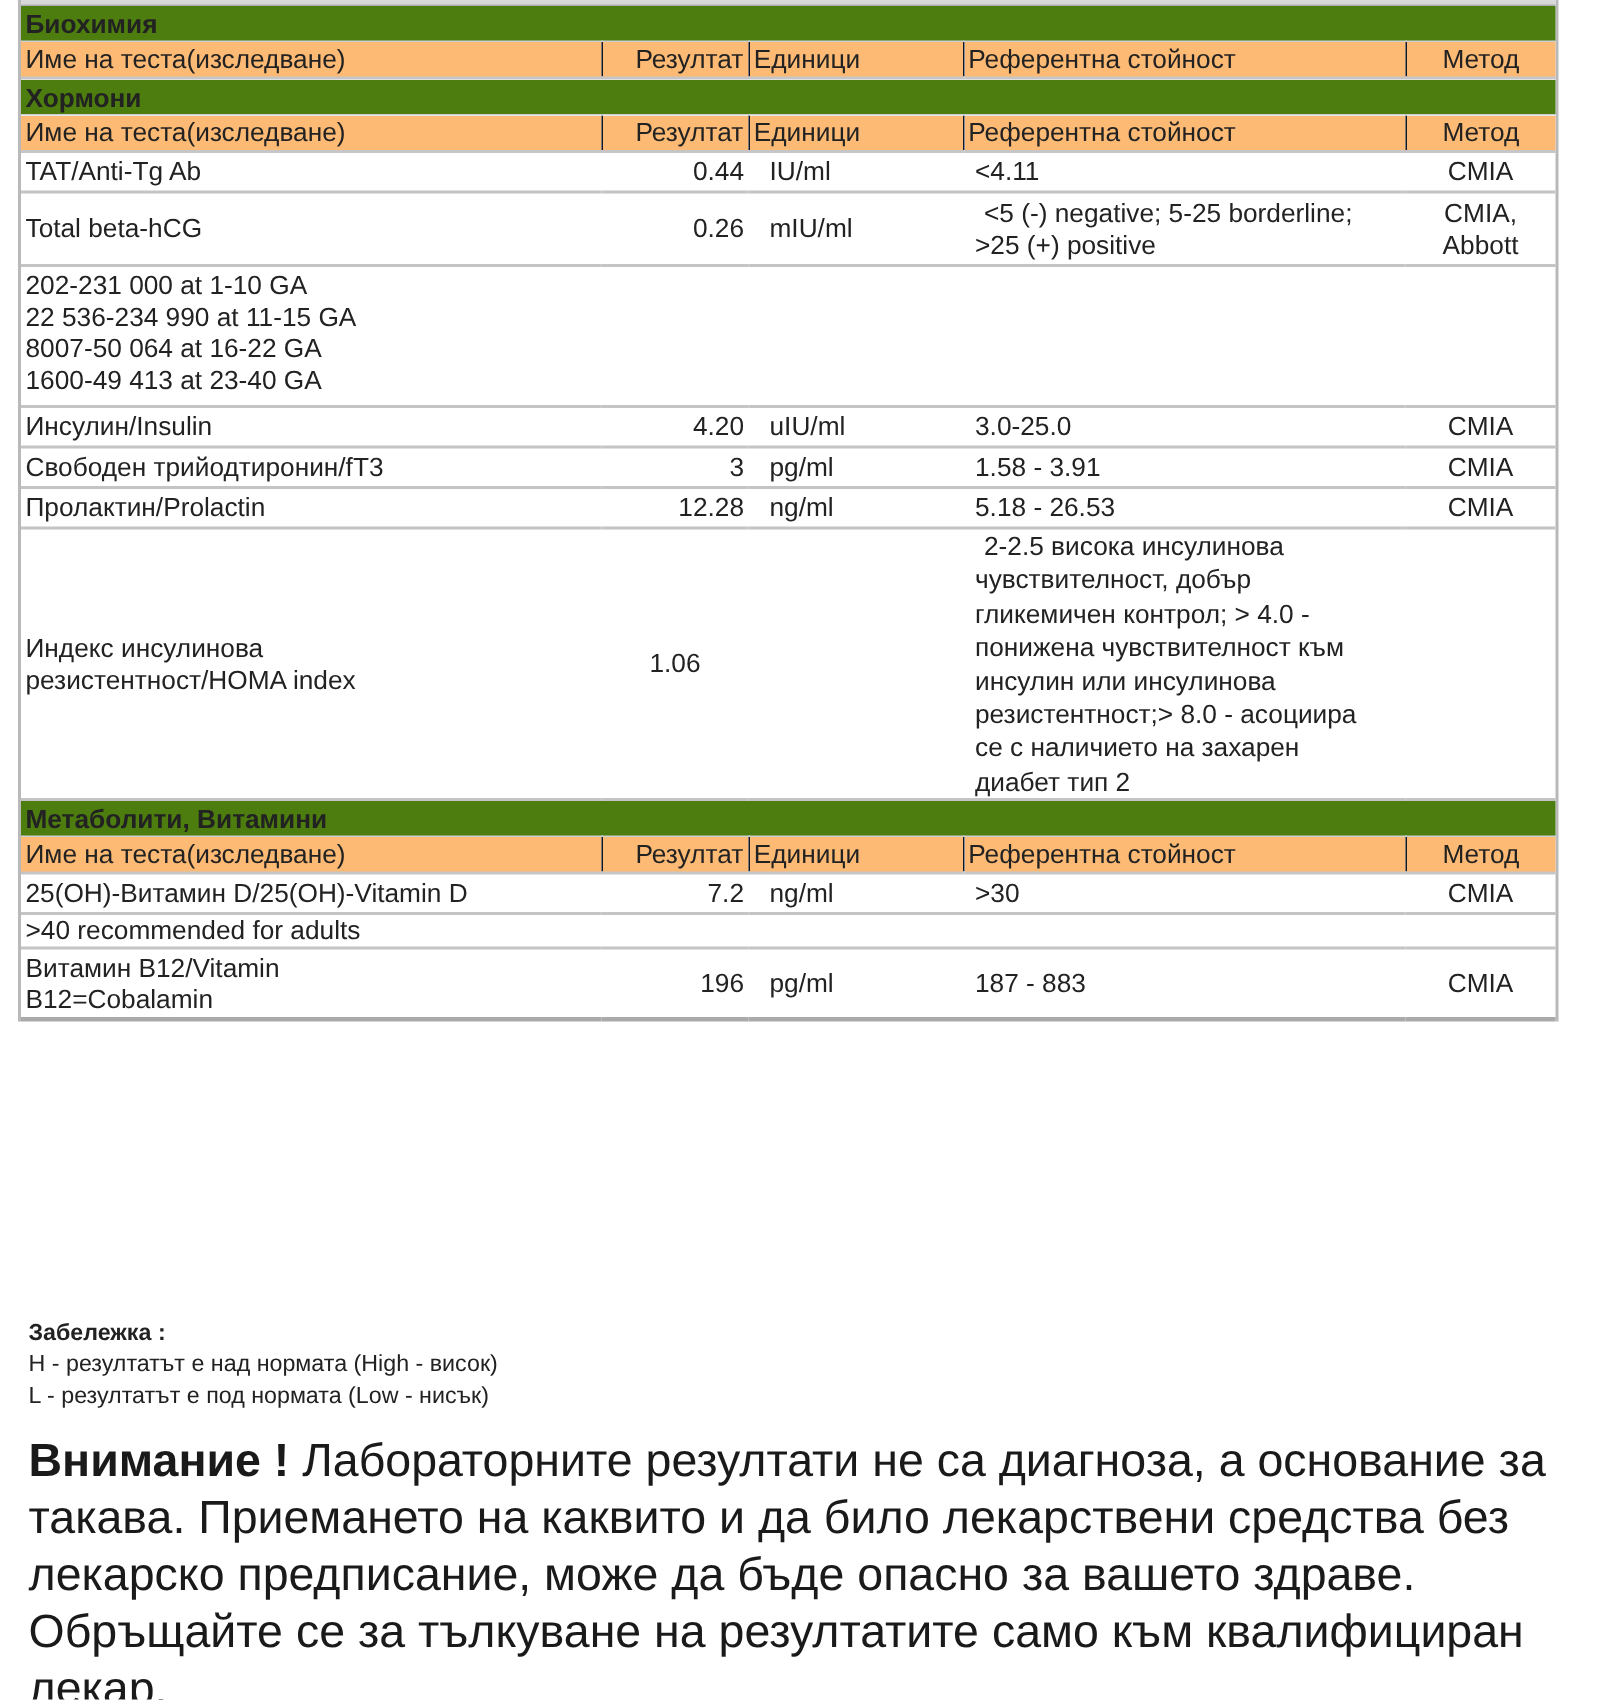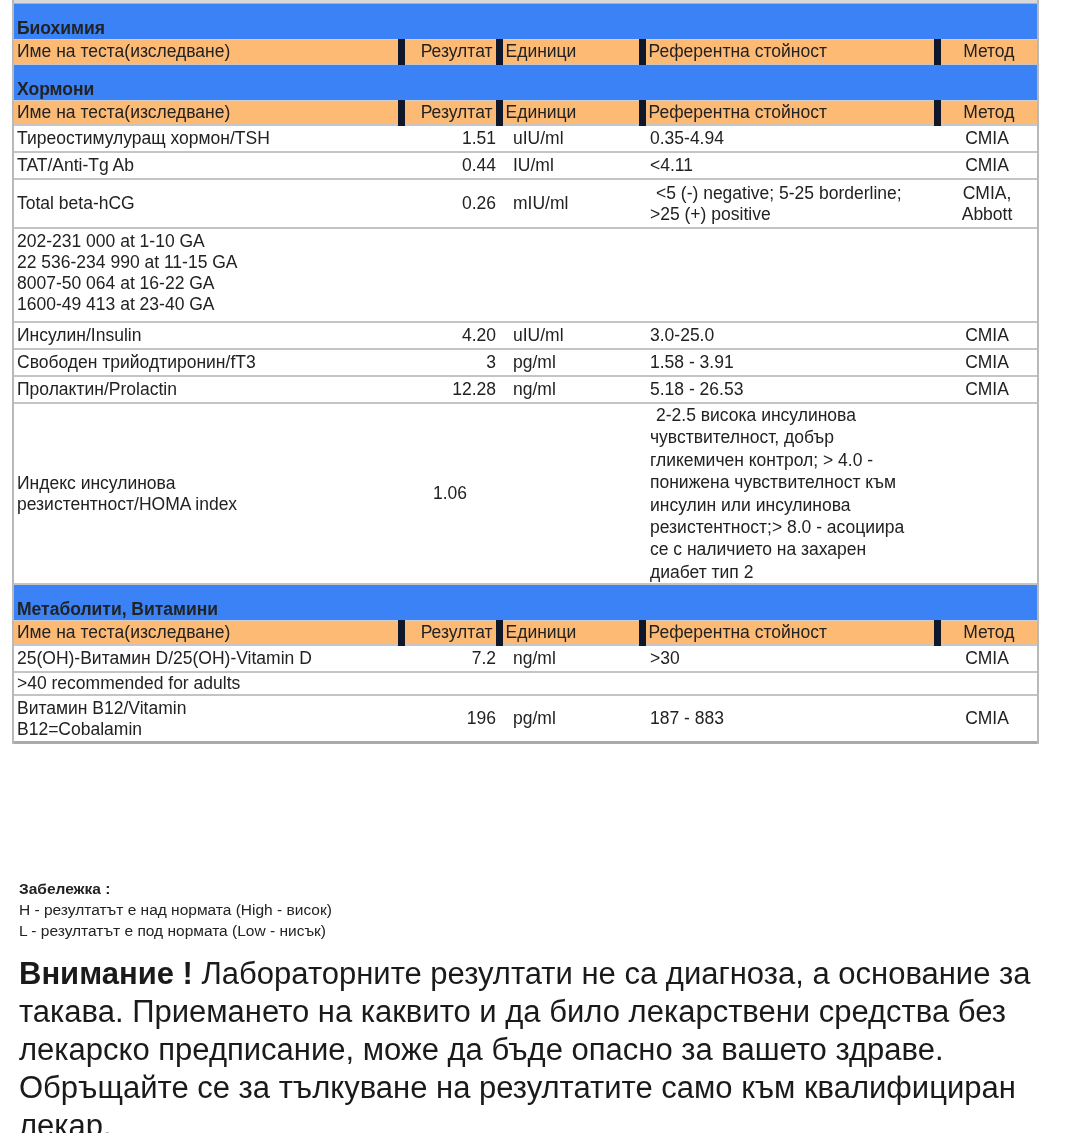--- a/index.html
+++ b/index.html
@@ -11,28 +11,28 @@
   }
   .report {
     position: absolute; left: 12px; top: 0; width: 1027px;
     border-left: 2px solid #b9b9b9; border-right: 2px solid #b9b9b9;
     box-sizing: border-box;
   }
   .topline { height: 3px; background: #d8d8d8; border-bottom: 1px solid #b0b0b0; }
   table { border-collapse: collapse; width: 100%; table-layout: fixed; font-size: 17.5px; line-height: 21px; }
   td { padding: 0 3px; vertical-align: middle; white-space: nowrap; overflow: hidden; }
   .section-row td {
-    background: #3b82f6; font-weight: bold; height: 22px; padding-top: 13px;
+    background: #4d7c0f; font-weight: bold; height: 22px; padding-top: 1px;
     border-top: 2px solid #bdbdbd; border-bottom: 1px solid #cfcfcf;
   }
   .head-row td {
     background: #fdba74; height: 23px;
     border-bottom: 2px solid #c6c6c6;
   }
-  .head-row td.sep-l { border-left: 7px solid #0f172a; }
+  .head-row td.sep-l { border-left: 1px solid #0f172a; }
   .data-row td { height: 25px; border-bottom: 2px solid #c4c4c4; }
   .data-row.tall td { height: 47px; }
   .data-row.homa td { height: 178px; }
   .data-row.b12 td { height: 45px; }
   .note-row td { height: 21px; border-bottom: 2px solid #c4c4c4; }
   .note-row.multi td { height: 90px; white-space: normal; vertical-align: top; padding-top: 2px; }
   .wrap { white-space: normal; }
   .r { text-align: right; }
   .c { text-align: center; }
   .units { padding-left: 14px; }
@@ -83,28 +83,20 @@
       <td colspan="6">Хормони</td>
     </tr>
     <tr class="head-row">
       <td colspan="2">Име на теста(изследване)</td>
       <td class="r sep-l">Резултат</td>
       <td class="sep-l">Единици</td>
       <td class="sep-l">Референтна стойност</td>
       <td class="c sep-l">Метод</td>
     </tr>
     <tr class="data-row">
-      <td>Тиреостимулуращ хормон/TSH</td>
-      <td></td>
-      <td class="r">1.51</td>
-      <td class="units">uIU/ml</td>
-      <td class="ref">0.35-4.94</td>
-      <td class="c">CMIA</td>
-    </tr>
-    <tr class="data-row">
       <td>TAT/Anti-Tg Ab</td>
       <td></td>
       <td class="r">0.44</td>
       <td class="units">IU/ml</td>
       <td class="ref">&lt;4.11</td>
       <td class="c">CMIA</td>
     </tr>
     <tr class="data-row tall">
       <td>Total beta-hCG</td>
       <td></td>

